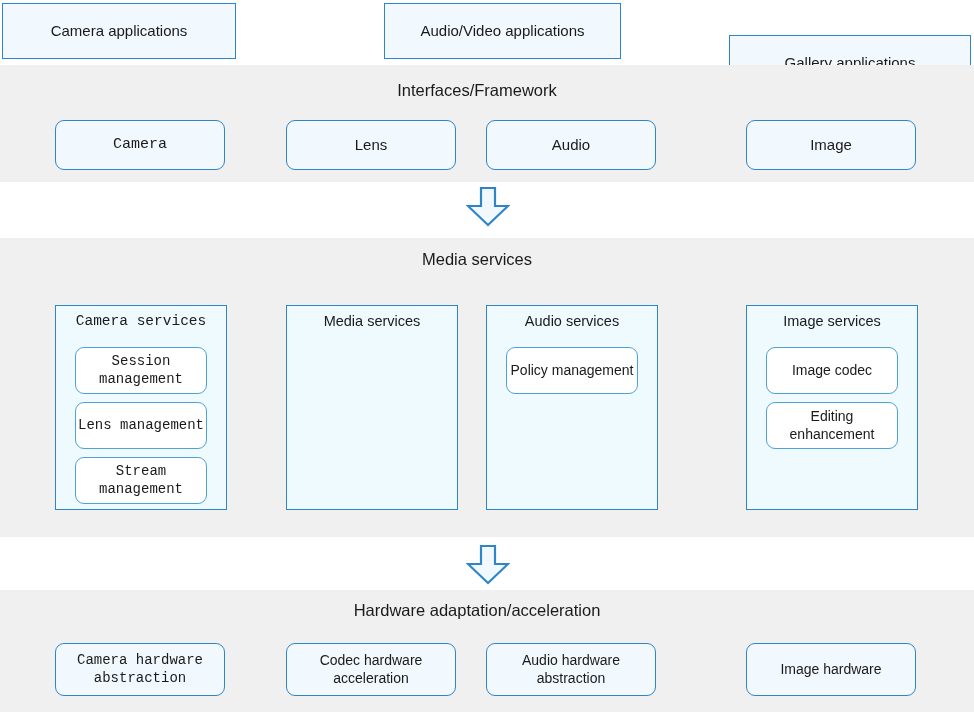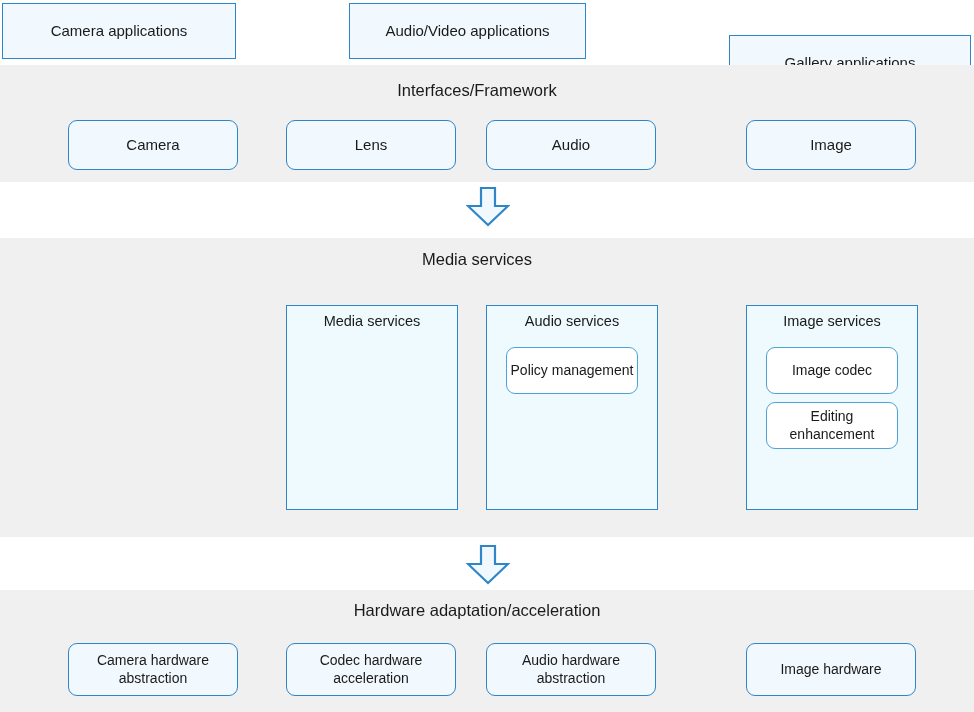--- a/index.html
+++ b/index.html
@@ -61,41 +61,41 @@
   .box.sharp  { border-radius: 0; }
   .box.round  { border-radius: 9px; }
 
   
   .app-box {
     top: 3px;
     height: 56px;
     font-size: 15px;
   }
   #app-camera  { left: 2px;   width: 234px; }
-  #app-av      { left: 349px; width: 237px; }
+  #app-av      { left: 384px; width: 237px; }
   #app-gallery { left: 729px; width: 242px; margin-top: 32px; }
 
   
   .iface-box {
     top: 120px;
     height: 50px;
     width: 170px;
     font-size: 15px;
   }
 
   
   .hw-box {
     top: 643px;
     height: 53px;
     width: 170px;
     font-size: 14px;
   }
 
   
-  .col1 { left: 68px;  }
+  .col1 { left: 55px; font-family: Liberation Mono, monospace;  }
   .col2 { left: 286px; }
   .col3 { left: 486px; }
   .col4 { left: 746px; }
 
   
   .group {
     position: absolute;
     box-sizing: border-box;
     top: 305px;
     height: 205px;
@@ -173,20 +173,28 @@
   <div class="arrow" id="arrow-top">
     <svg width="44" height="40" viewBox="0 0 44 40" xmlns="http://www.w3.org/2000/svg">
       <polygon points="15,1 29,1 29,19 42,19 22,38 2,19 15,19" fill="#f2f9fe" stroke="#2e86c8" stroke-width="2.2" stroke-linejoin="miter"></polygon>
     </svg>
   </div>
 
   <div class="band" id="band-services"></div>
 
   <div class="band-title" id="title-services">Media services</div>
 
+  <div class="group col1">
+    <div class="group-title">Camera services</div>
+    <div class="group-items">
+      <div class="item-box">Session management</div>
+      <div class="item-box">Lens management</div>
+      <div class="item-box">Stream management</div>
+    </div>
+  </div>
 
   <div class="group col2">
     <div class="group-title">Media services</div>
   </div>
 
   <div class="group col3">
     <div class="group-title">Audio services</div>
     <div class="group-items">
       <div class="item-box">Policy management</div>
     </div>

